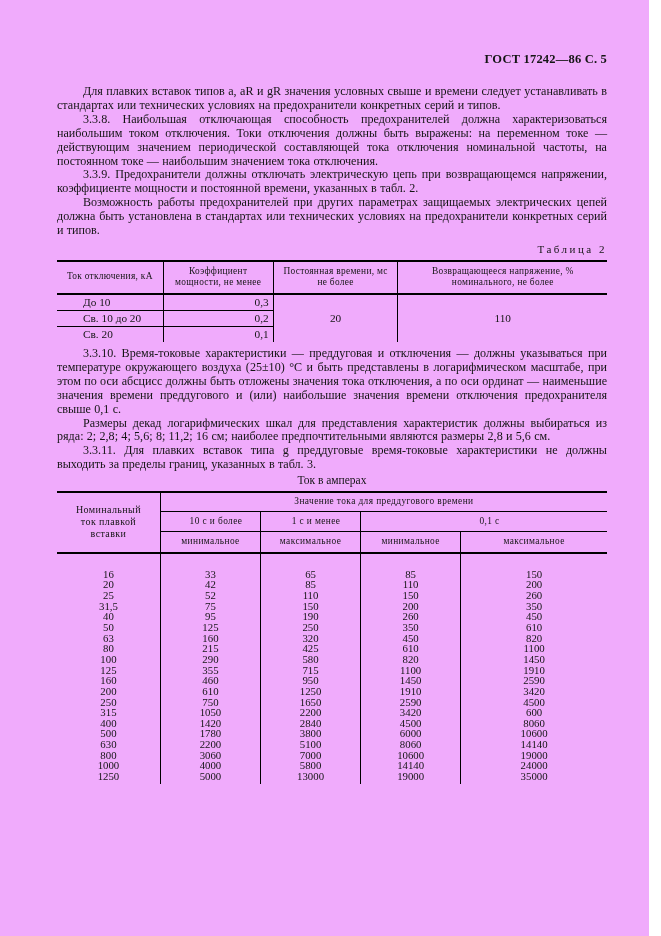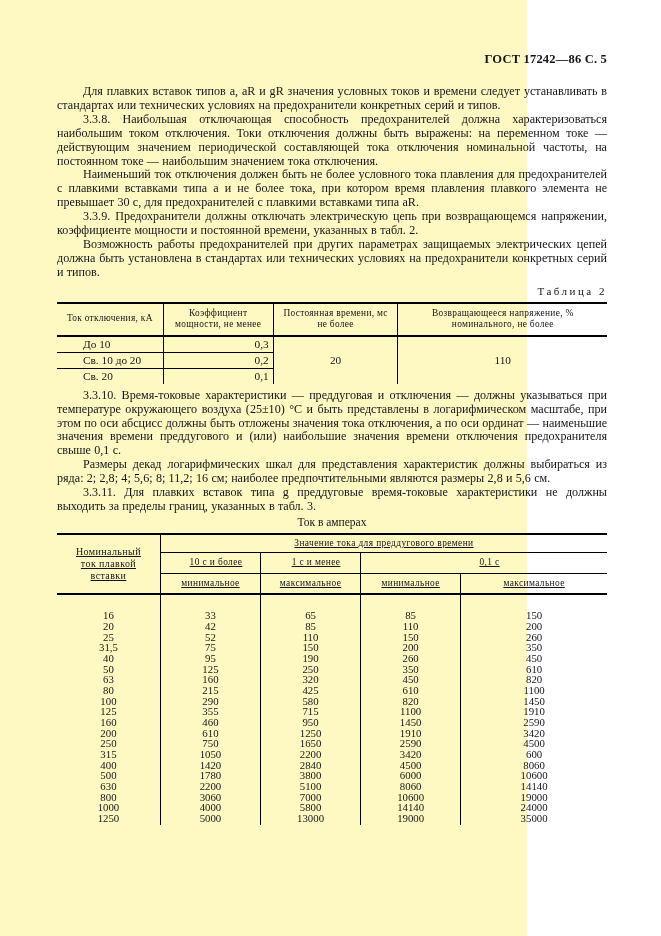--- a/index.html
+++ b/index.html
@@ -5,22 +5,22 @@
   html,body{margin:0;padding:0;}
   body{
     width:661px;height:936px;
     background:#ffffff;
     font-family:"Liberation Serif", serif;
     color:#151515;
     overflow:hidden;
   }
   .page{
     position:relative;
-    width:527px;height:936px;
-    background:#fef9c3;
+    width:649px;height:936px;
+    background:#f0abfc;
   }
   .content{
     position:absolute;
     left:57px; top:52px;
     width:550px;
   }
   .doc-header{
     text-align:right;
     font-weight:bold;
     font-size:12.5px;
@@ -86,21 +86,20 @@
   .t3 col.c3{width:18.2%}
   .t3 col.c4{width:18.2%}
   .t3 col.c5{width:26.6%}
   .t3 thead th{
     font-size:9.4px;
     line-height:10.5px;
     text-align:center;
     vertical-align:middle;
     letter-spacing:.4px;
     padding:3px 4px;
-    text-decoration:underline;
   }
   .t3 th.rowhead{
     border-right:1.4px solid #000;
     border-bottom:2.2px solid #000;
     font-size:10px;
     line-height:12px;
     padding:2px 14px;
   }
   .t3 th.grouphead{border-bottom:1.2px solid #000; padding:3px 4px 4px 4px;}
   .t3 th.subhead{border-bottom:1.2px solid #000; padding:4px 4px 5px 15px;}
@@ -127,23 +126,22 @@
   .spacer-after-t2{height:5px;}
 </style>
 </head>
 <body>
 
 <div class="page">
   <div class="content">
 
     <div class="doc-header">ГОСТ 17242—86 С. 5</div>
 
-    <p class="para">Для плавких вставок типов a, aR и gR значения условных токов и времени следует устанавливать в стандартах или технических условиях на предохранители конкретных серий и типов.</p>
+    <p class="para">Для плавких вставок типов a, aR и gR значения условных свыше и времени следует устанавливать в стандартах или технических условиях на предохранители конкретных серий и типов.</p>
     <p class="para">3.3.8. Наибольшая отключающая способность предохранителей должна характеризоваться наибольшим током отключения. Токи отключения должны быть выражены: на переменном токе — действующим значением периодической составляющей тока отключения номинальной частоты, на постоянном токе — наибольшим значением тока отключения.</p>
-    <p class="para">Наименьший ток отключения должен быть не более условного тока плавления для предохранителей с плавкими вставками типа a и не более тока, при котором время плавления плавкого элемента не превышает 30 с, для предохранителей с плавкими вставками типа aR.</p>
     <p class="para">3.3.9. Предохранители должны отключать электрическую цепь при возвращающемся напряжении, коэффициенте мощности и постоянной времени, указанных в табл. 2.</p>
     <p class="para">Возможность работы предохранителей при других параметрах защищаемых электрических цепей должна быть установлена в стандартах или технических условиях на предохранители конкретных серий и типов.</p>
 
     <div class="tbl-caption">Таблица 2</div>
 
     <table class="t2">
       <colgroup>
           <col class="c1">
           <col class="c2">
           <col class="c3">

